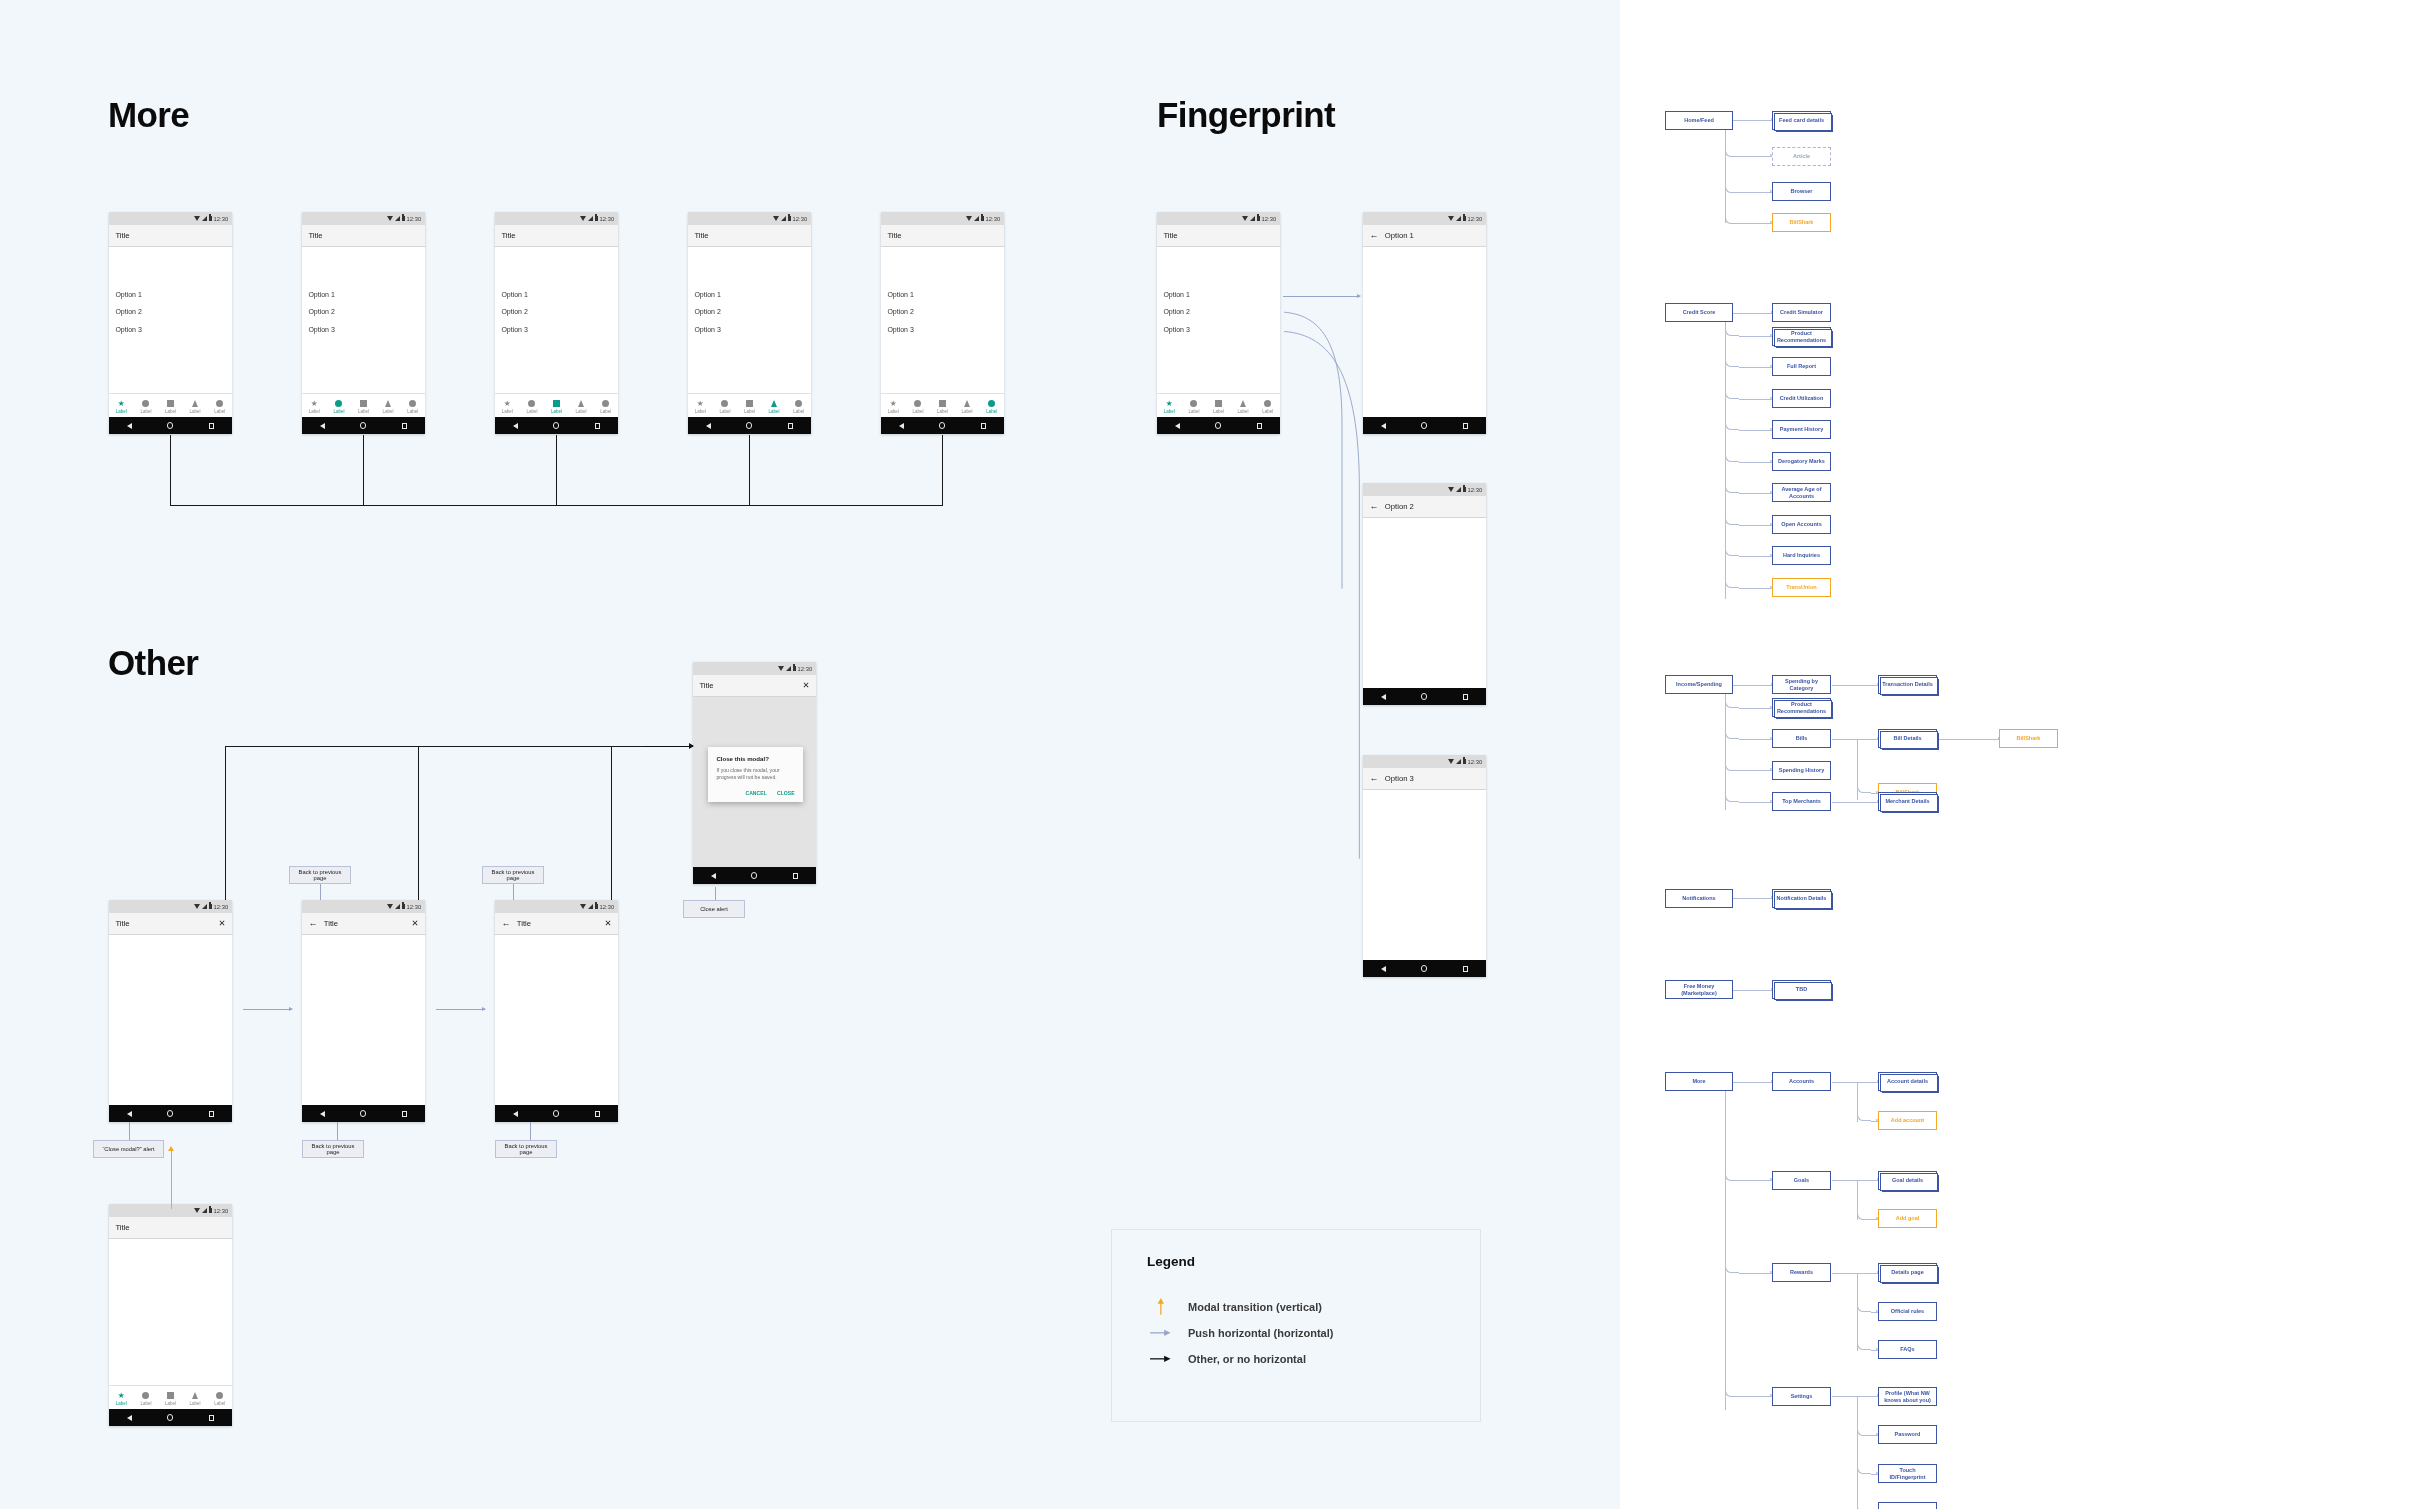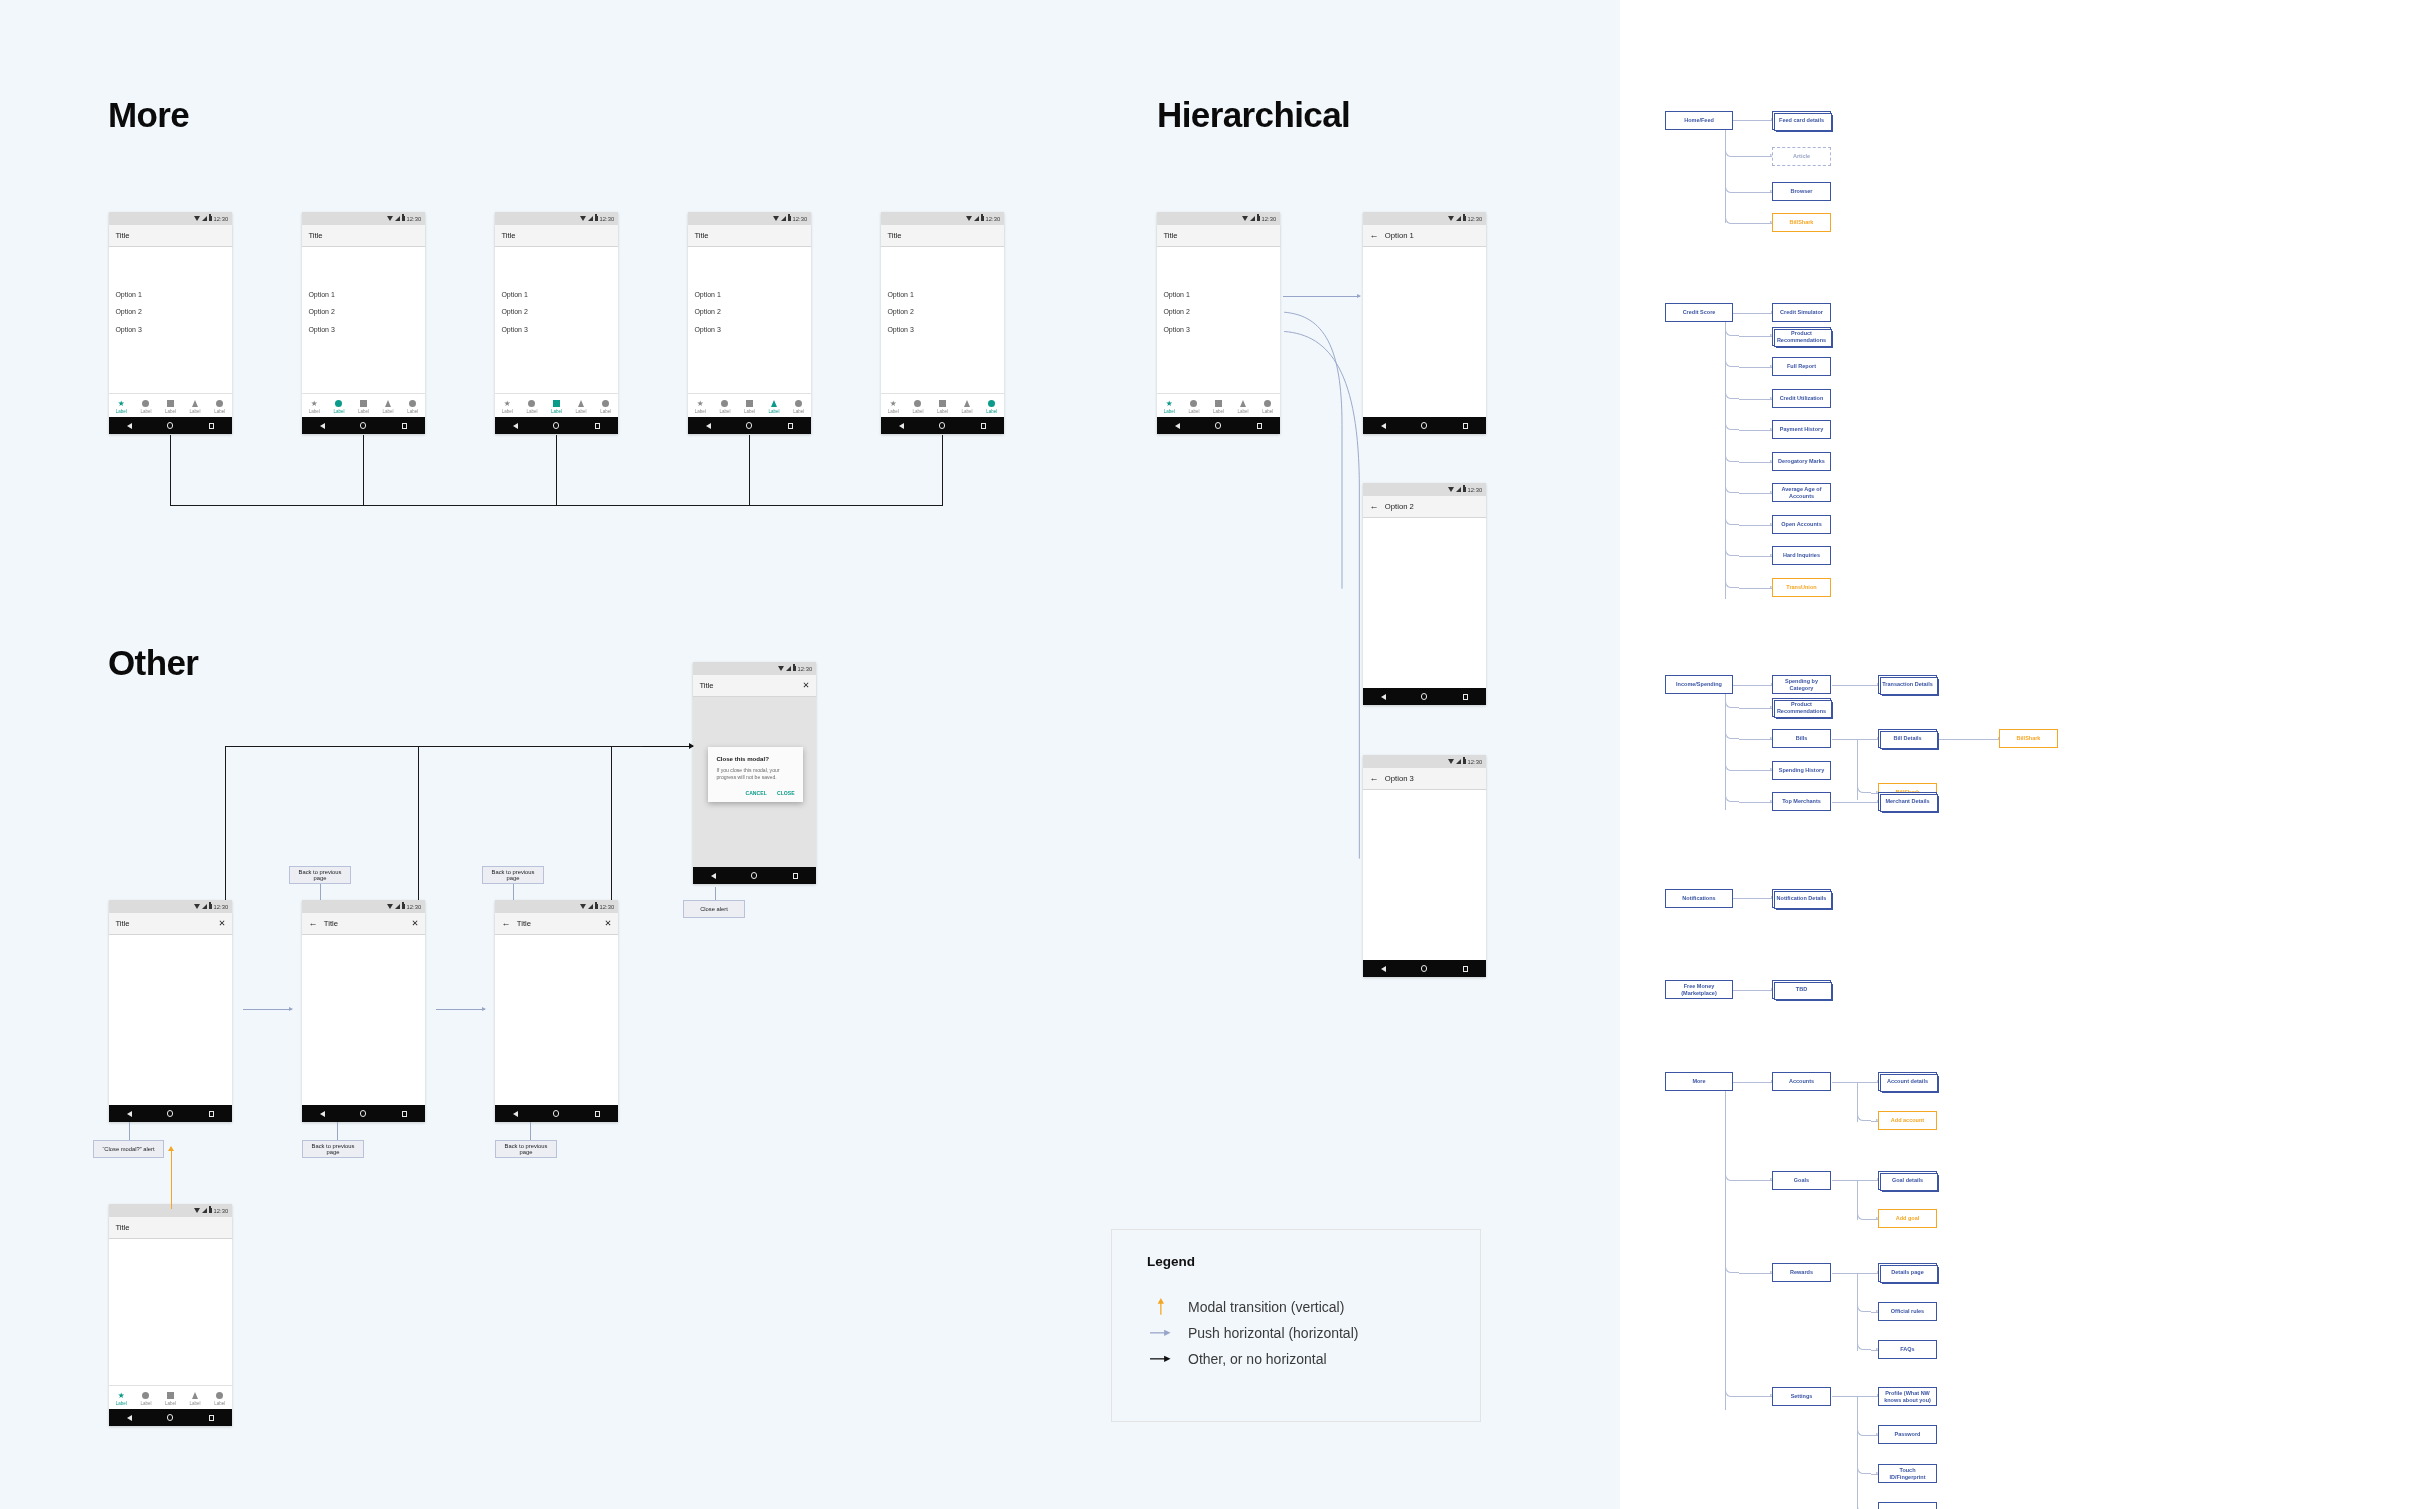--- a/index.html
+++ b/index.html
@@ -109,21 +109,21 @@
   }
 
   
   #legend-left {
     position: absolute; left: 1111px; top: 1229px; width: 370px; height: 193px;
     background: #f2f7fb; border: 0.6px solid #e3e3e3;
     padding: 24.4px 0 0 35px;
   }
   #legend-left h3 { font-size: 13.5px; color: #101010; margin-bottom: 24.4px; }
   .lg-row { display: flex; align-items: center; height: 26px; gap: 14px; }
-  .lg-row .lg-txt { font-size: 14px; color: #3a3a3a; }
+  .lg-row .lg-txt { font-size: 11px; color: #3a3a3a; font-weight: bold; }
   .lg-ic { width: 27px; display: flex; align-items: center; justify-content: center; }
 
   
   .node {
     position: absolute; border: 1.3px solid #3b55a4; background: #fff;
     display: flex; align-items: center; justify-content: center;
     font-size: 5.5px; font-weight: bold; color: #3b55a4; text-align: center;
     line-height: 1.15; padding: 1.3px 1.9px; z-index: 3;
   }
   .node.modal { border-color: #f5a623; color: #f5a623; }
@@ -374,21 +374,21 @@
     </div>
   </div>
 
   <div class="kline" style="left:170px; top:435px; width:1px; height:71px;"></div>
   <div class="kline" style="left:363px; top:435px; width:1px; height:71px;"></div>
   <div class="kline" style="left:556px; top:435px; width:1px; height:71px;"></div>
   <div class="kline" style="left:749px; top:435px; width:1px; height:71px;"></div>
   <div class="kline" style="left:942px; top:435px; width:1px; height:71px;"></div>
   <div class="kline" style="left:170px; top:505px; width:772px; height:1px;"></div>
 
-  <div class="sec-title" style="left:1157px; top:95px;">Hierarchical</div>
+  <div class="sec-title" style="left:1157px; top:95px;">Fingerprint</div>
 
   <div class="phone" style="left:1157px; top:212px; width:123px; height:222px;">
     <div class="statusbar">
       <span class="sb-ico sb-wifi"></span>
       <span class="sb-ico sb-sig"></span>
       <span class="sb-ico sb-bat"></span>
       <span class="sb-time">12:30</span>
     </div>
     <div class="appbar">
       <span class="title">Title</span>

